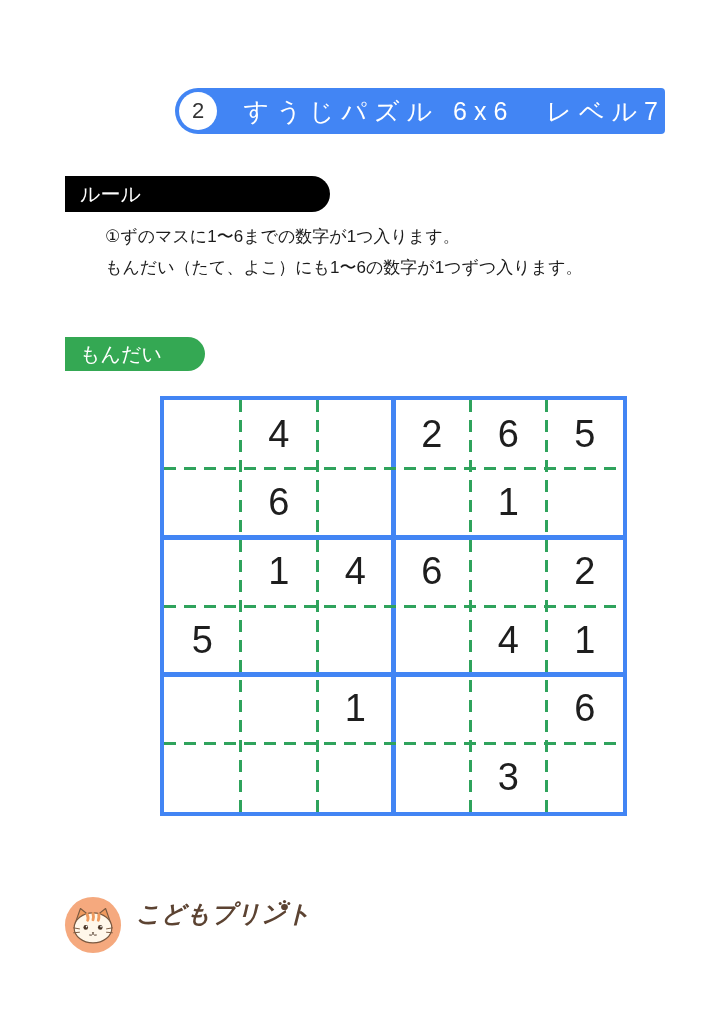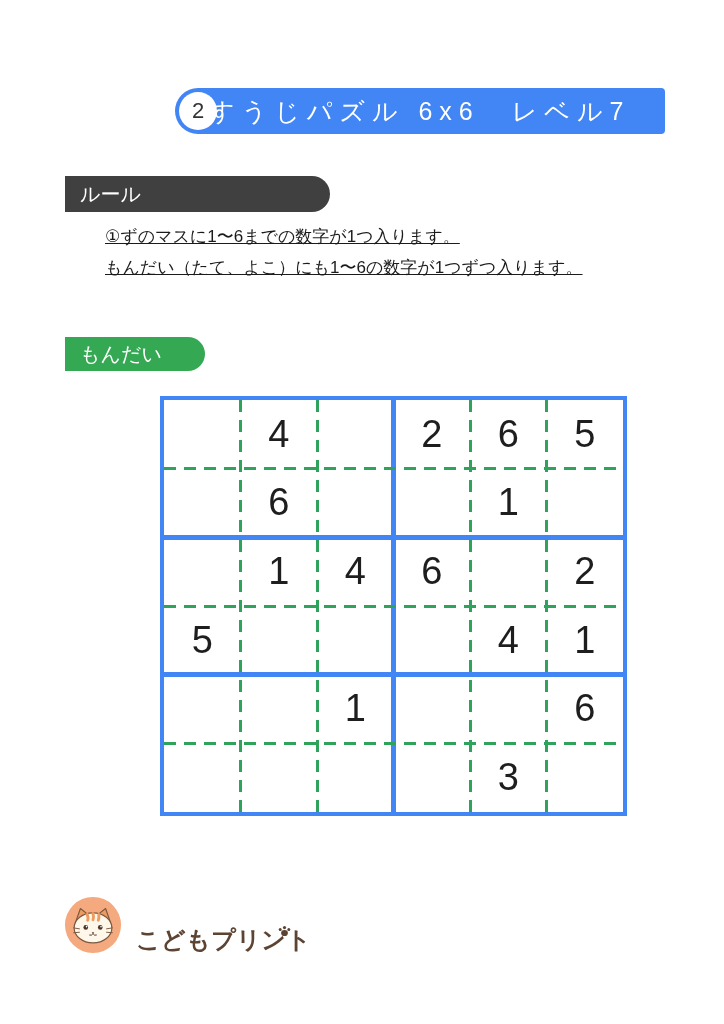--- a/index.html
+++ b/index.html
@@ -18,63 +18,63 @@
     background:#4285F4; border-radius:23px 4px 4px 23px;
     display:flex; align-items:center;
   }
   .header-num-circle{
     position:absolute; left:4px; top:4px; width:38px; height:38px;
     background:#ffffff; border-radius:50%;
     display:flex; align-items:center; justify-content:center;
     font-size:22px; color:#333333;
   }
   .header-title{
-    flex:1; text-align:left; padding-left:34px;
+    flex:1; text-align:right; padding-left:34px;
     color:#ffffff; font-size:25px; letter-spacing:0.28em; white-space:nowrap;
   }
 
   
   .section-label{
     position:absolute; color:#ffffff; font-size:20px;
     display:flex; align-items:center; padding-left:15px;
   }
   .label-rule{
     left:65px; top:176px; width:265px; height:36px;
-    background:#404040; border-radius:0 18px 18px 0;
+    background:#000000; border-radius:0 18px 18px 0;
   }
   .label-problem{
     left:65px; top:337px; width:140px; height:34px;
     background:#34A853; border-radius:0 17px 17px 0;
   }
 
   
   .rules{
     position:absolute; left:105px; top:221px;
-    font-size:17px; line-height:31px; color:#1b1b1b; white-space:nowrap;text-decoration:underline;
+    font-size:17px; line-height:31px; color:#1b1b1b; white-space:nowrap;
   }
 
   
   .grid{
     position:absolute; left:160px; top:396px; width:467px; height:420px;
     border:4px solid #4285F4; background:#ffffff;
   }
   .grid-inner{ position:absolute; left:0; top:0; right:0; bottom:0; }
   .vline{ position:absolute; top:0; bottom:0; width:3px; }
   .hline{ position:absolute; left:0; right:0; height:3px; }
   .vline.green{ background:repeating-linear-gradient(to bottom,#2FA35C 0 12px,transparent 12px 20px); }
   .hline.green{ background:repeating-linear-gradient(to right,#2FA35C 0 12px,transparent 12px 20px); }
   .vline.blue{ width:5px; background:#4285F4; }
   .hline.blue{ height:5px; background:#4285F4; }
   .cell{
     position:absolute; display:flex; align-items:center; justify-content:center;
     font-size:38px; color:#1e1e1e;
   }
 
   
-  .logo{ position:absolute; left:64px; top:896px; display:flex; align-items:flex-end; }
+  .logo{ position:absolute; left:64px; top:896px; display:flex; align-items:flex-start;font-style:italic; }
   .logo-circle{ width:58px; height:58px; }
   .logo-text{
     margin-left:14px; font-size:24px; font-weight:bold; color:#5C4332;
     letter-spacing:0.02em; position:relative; top:2px;
   }
   .logo-paw{ position:absolute; left:142px; top:1px; width:13px; height:12px; }
 </style>
 </head>
 <body>
 

